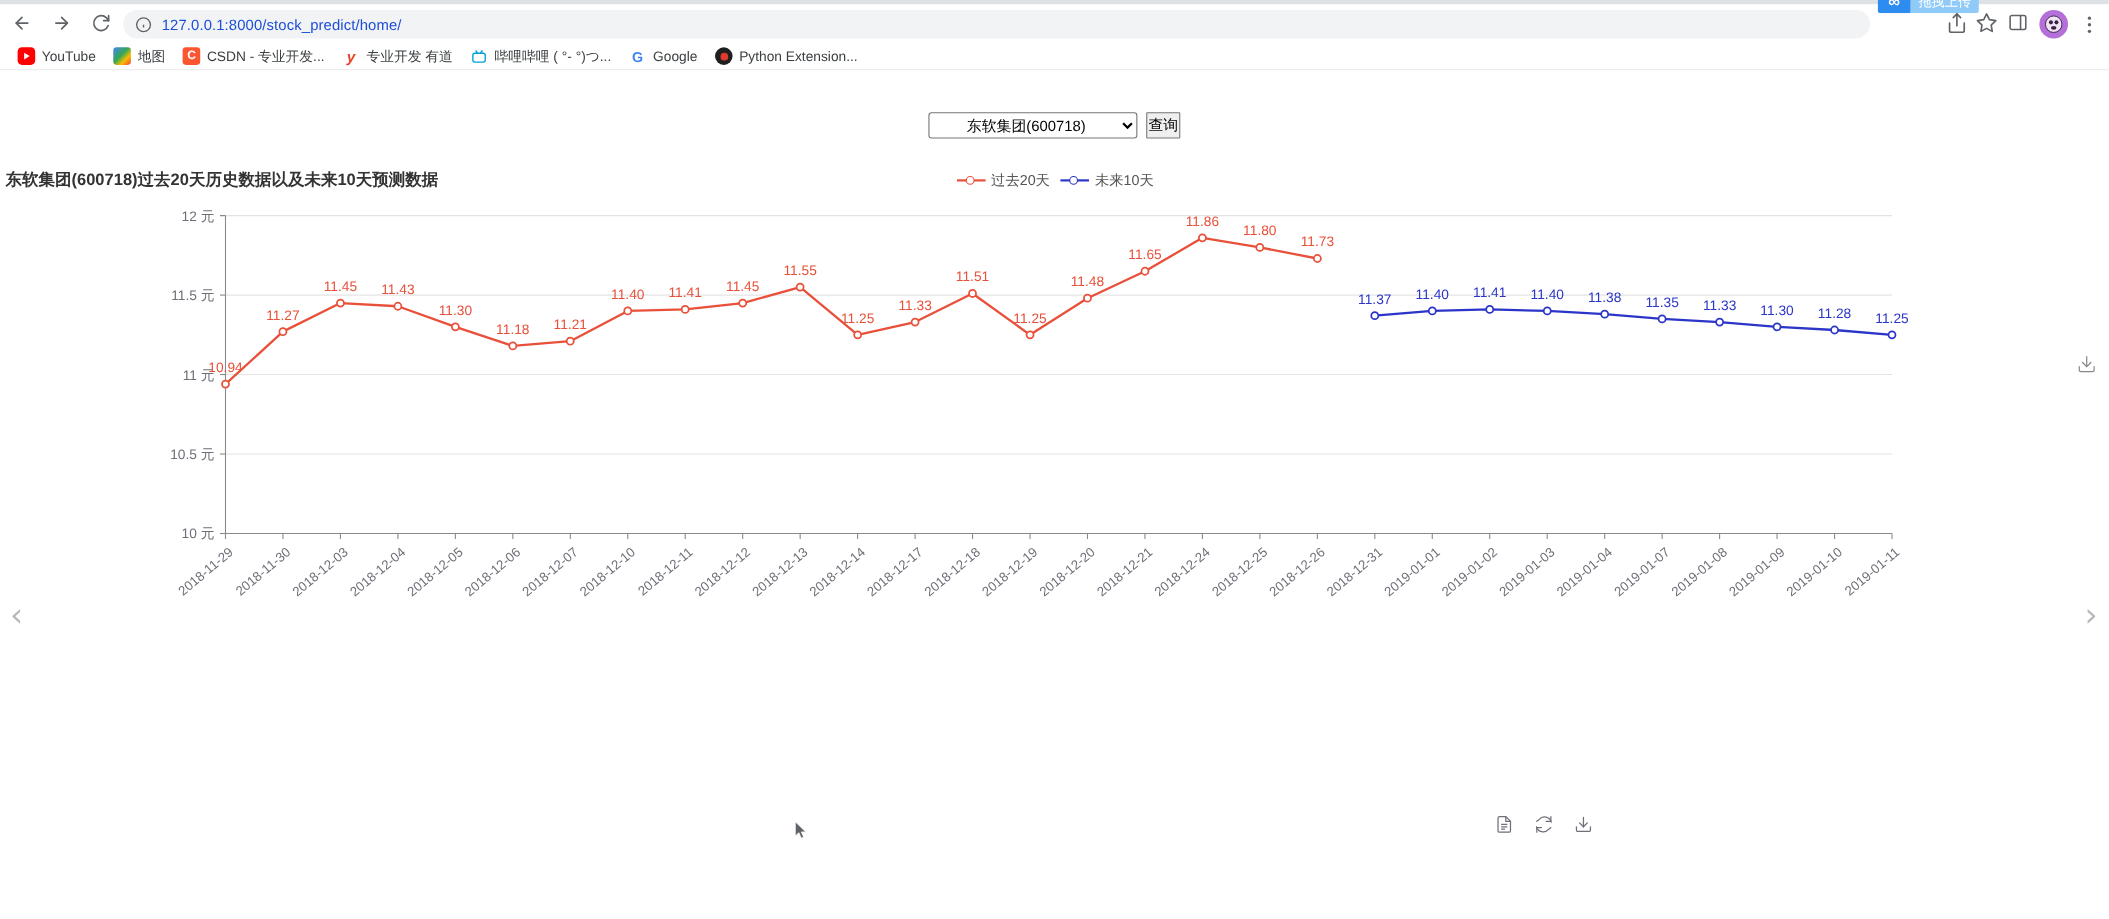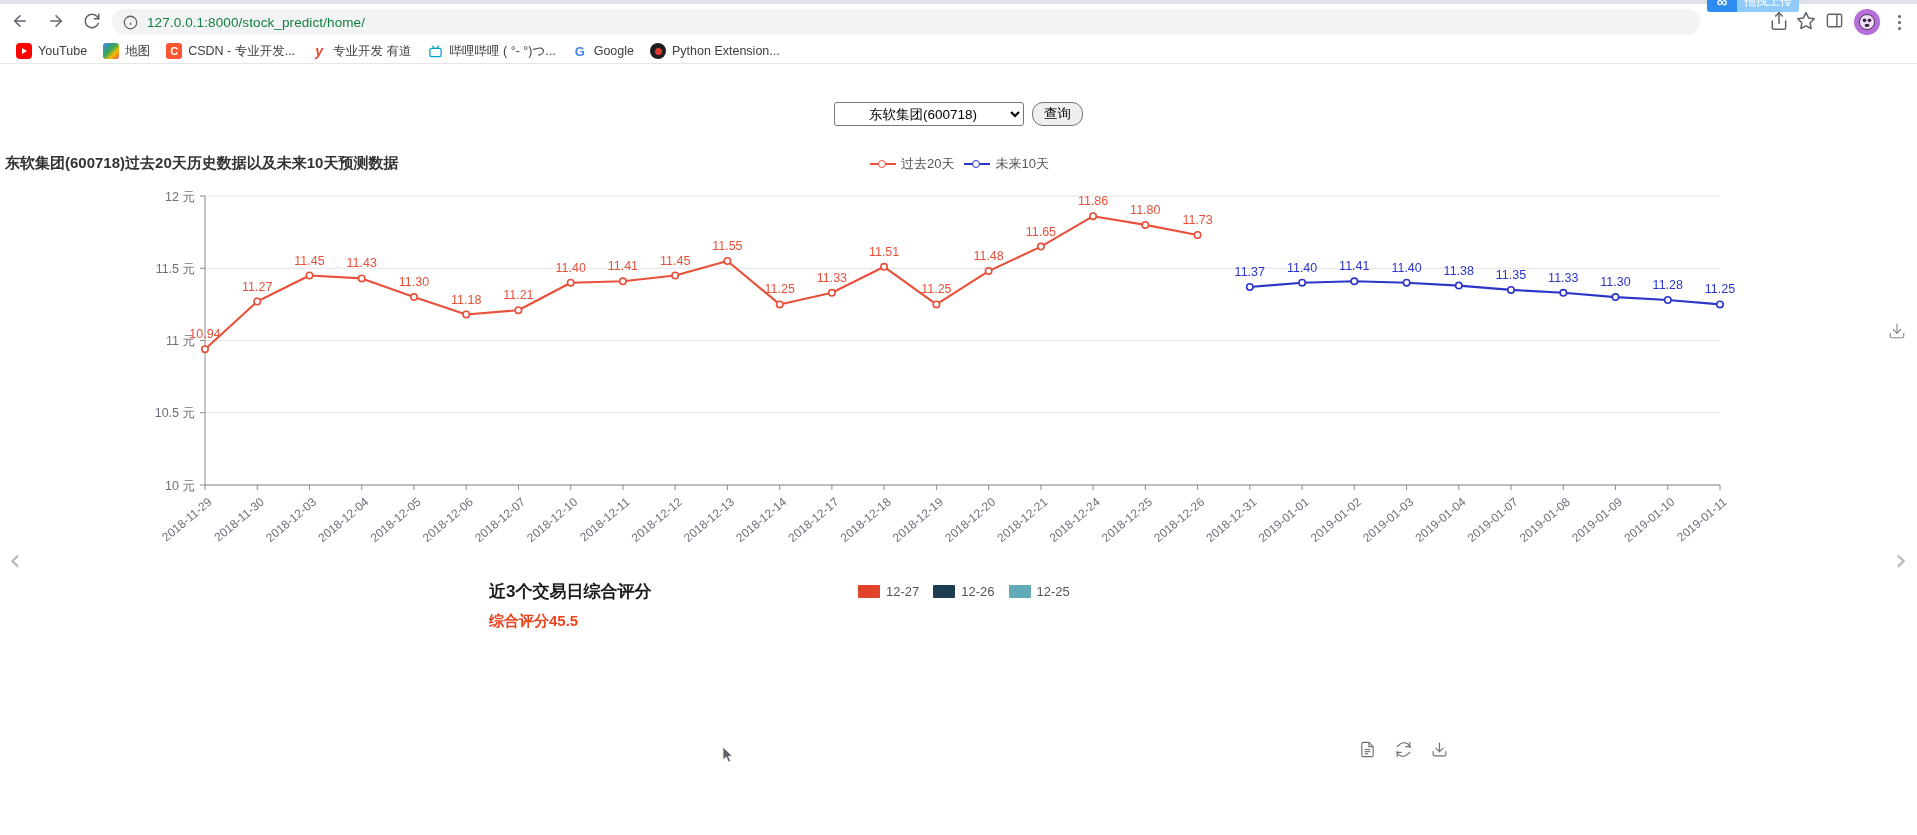--- a/index.html
+++ b/index.html
@@ -32,21 +32,21 @@
   }
   .nav-btn svg { display:block; }
   #omnibox {
     position: absolute; left: 112px; top: 5px;
     width: 1588px; height: 26px;
     background: #f1f3f4; border-radius: 14px;
     display: flex; align-items: center; padding-left: 11px;
   }
   #omnibox-info-icon { width: 15px; height: 15px; color: #5f6368; margin-right: 9px; flex: 0 0 auto;}
   #omnibox-url {
-    font-size: 13.5px; color: #15803d; white-space: nowrap;
+    font-size: 13.5px; color: #1d4ed8; white-space: nowrap;
     letter-spacing: 0.1px;
     text-align: right;
   }
   .tb-icon { position:absolute; top: 7px; width: 22px; height: 22px; color:#5f6368; }
   #share-icon { left: 1769px; }
   #star-icon  { left: 1796px; }
   #sidepanel-icon { left: 1825px; }
   #profile-avatar {
     position:absolute; left: 1854px; top: 5px;
     width: 26px; height: 26px; border-radius: 50%;
@@ -116,23 +116,23 @@
     gap: 8px; margin-top: 38px;
   }
   #stock-select {
     width: 190px; height: 24px;
     font-size: 13.5px; color:#000;
     border: 1px solid #767676; border-radius: 3px;
     background: #fff; text-align: center; text-align-last: center;
     font-family: "Liberation Sans", sans-serif;
   }
   #query-button {
-    height: 24px; padding: 0 11px;
+    height: 24px; padding: 0 1px;
     font-size: 13.5px; color:#000;
-    background:#efefef; border:1px solid #767676; border-radius: 11px;
+    background:#efefef; border:1px solid #767676; border-radius: 1px;
     font-family: "Liberation Sans", sans-serif; cursor:pointer;
   }
 
   
   #chart-block { position: relative; width: 1917px; height: 420px; margin-top: 26px; }
   #chart-title {
     position:absolute; left: 5px; top: 2px;
     font-size: 15px; font-weight: bold; color: #333;
   }
   #chart-legend {
@@ -473,38 +473,20 @@
         <text x="1563.3" y="101.8" text-anchor="middle" font-size="12.5" fill="#2b35c8" font-family="&quot;Liberation Sans&quot;, sans-serif">11.33</text>
         <circle cx="1615.5" cy="117.1" r="3.2" fill="#ffffff" stroke="#2b35c8" stroke-width="1.6"></circle>
         <text x="1615.5" y="106.1" text-anchor="middle" font-size="12.5" fill="#2b35c8" font-family="&quot;Liberation Sans&quot;, sans-serif">11.30</text>
         <circle cx="1667.8" cy="120.0" r="3.2" fill="#ffffff" stroke="#2b35c8" stroke-width="1.6"></circle>
         <text x="1667.8" y="109.0" text-anchor="middle" font-size="12.5" fill="#2b35c8" font-family="&quot;Liberation Sans&quot;, sans-serif">11.28</text>
         <circle cx="1720.0" cy="124.4" r="3.2" fill="#ffffff" stroke="#2b35c8" stroke-width="1.6"></circle>
         <text x="1720.0" y="113.4" text-anchor="middle" font-size="12.5" fill="#2b35c8" font-family="&quot;Liberation Sans&quot;, sans-serif">11.25</text>
       </svg>
   </div>
 
-  <div id="score-section">
-    <div id="score-title">近3个交易日综合评分</div>
-    <div id="score-value">综合评分45.5</div>
-    <div id="score-legend">
-      <div class="score-legend-item">
-        <span class="score-swatch" style="background: rgb(224, 67, 42);"></span>
-        <span>12-27</span>
-      </div>
-      <div class="score-legend-item">
-        <span class="score-swatch" style="background: rgb(28, 61, 82);"></span>
-        <span>12-26</span>
-      </div>
-      <div class="score-legend-item">
-        <span class="score-swatch" style="background: rgb(99, 170, 184);"></span>
-        <span>12-25</span>
-      </div>
-    </div>
-  </div>
 
   <div id="chart-tools">
     <span class="chart-tool">
       <svg width="17" height="17" viewBox="0 0 24 24" fill="none" stroke="currentColor" stroke-width="1.6">
           <path d="M14 2H6a2 2 0 0 0-2 2v16a2 2 0 0 0 2 2h12a2 2 0 0 0 2-2V8z"></path>
           <polyline points="14 2 14 8 20 8"></polyline>
           <line x1="8" y1="12" x2="16" y2="12"></line>
           <line x1="8" y1="15" x2="16" y2="15"></line>
           <line x1="8" y1="18" x2="13" y2="18"></line>
         </svg>

